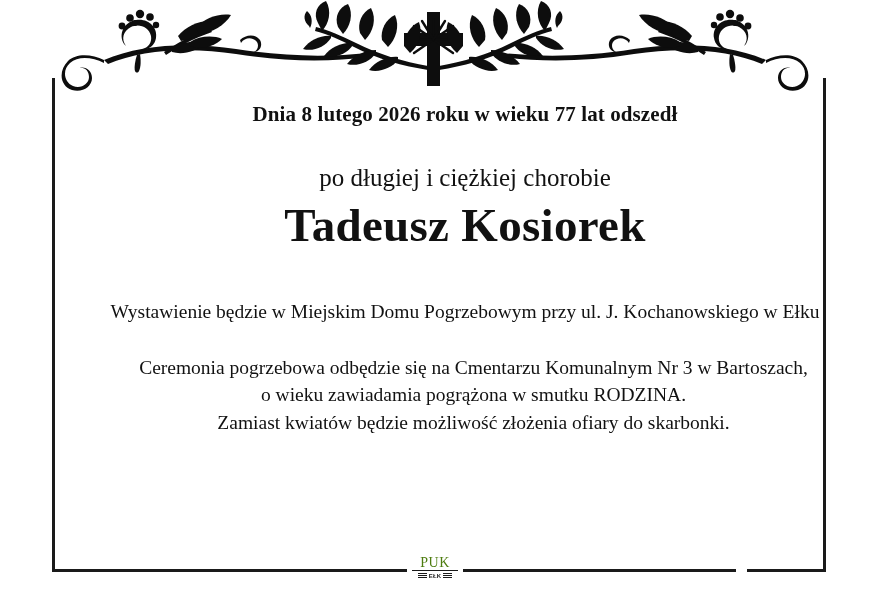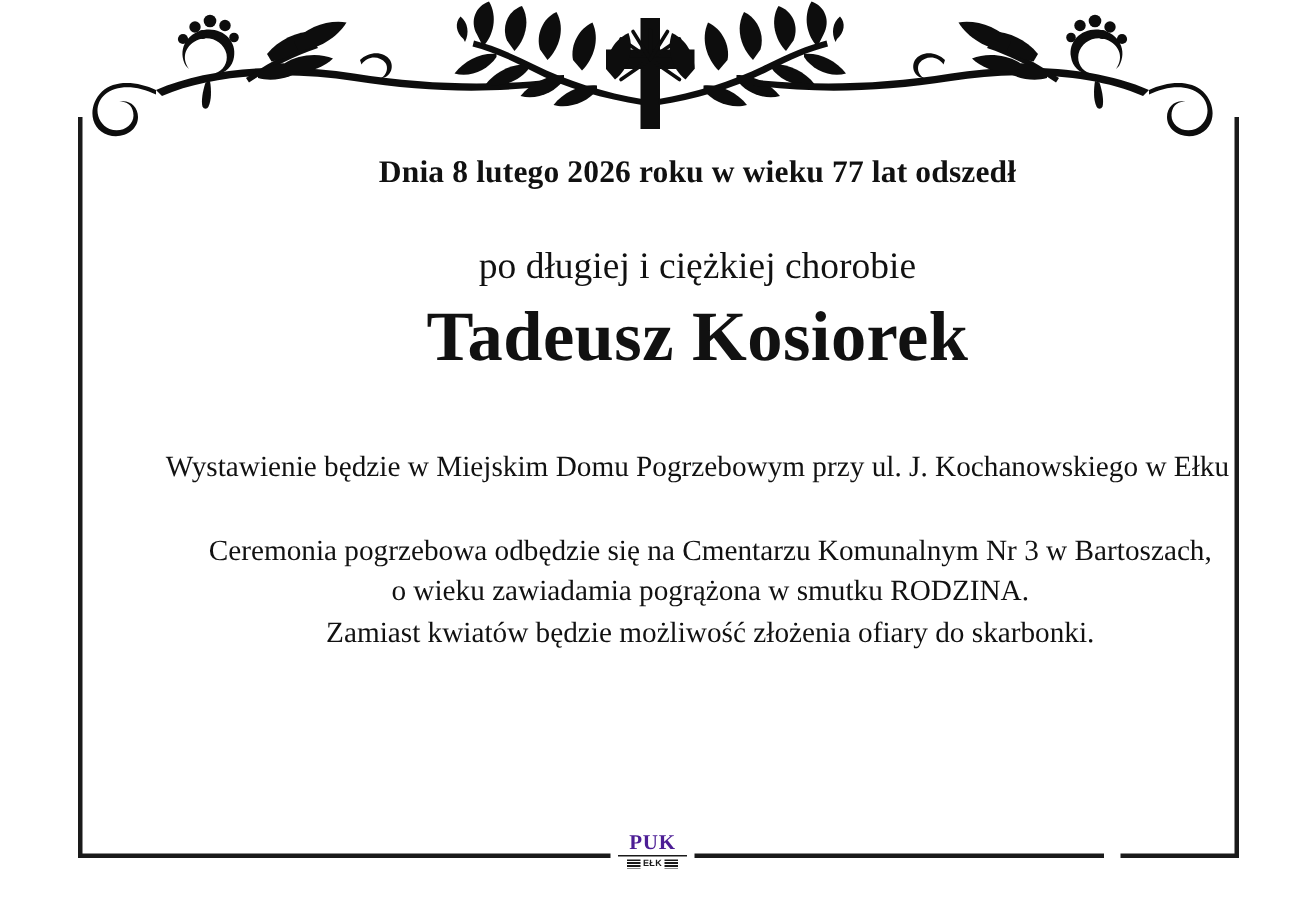--- a/index.html
+++ b/index.html
@@ -111,24 +111,24 @@
     top: 556px;
     transform: translateX(-50%);
     width: 46px;
     text-align: center;
     background: #ffffff;
     padding: 0 5px;
   }
   #logo-word {
     font-family: "Liberation Serif", "DejaVu Serif", serif;
     font-size: 14px;
-    font-weight: bold;
+    font-weight: normal;
     letter-spacing: 0.5px;
     line-height: 14px;
-    color: #4c1d95;
+    color: #4d7c0f;
     border-bottom: 1.5px solid #1a1a1a;
     display: block;
   }
   #logo-sub {
     display: flex;
     align-items: center;
     justify-content: center;
     gap: 2px;
     margin-top: 2px;
   }

